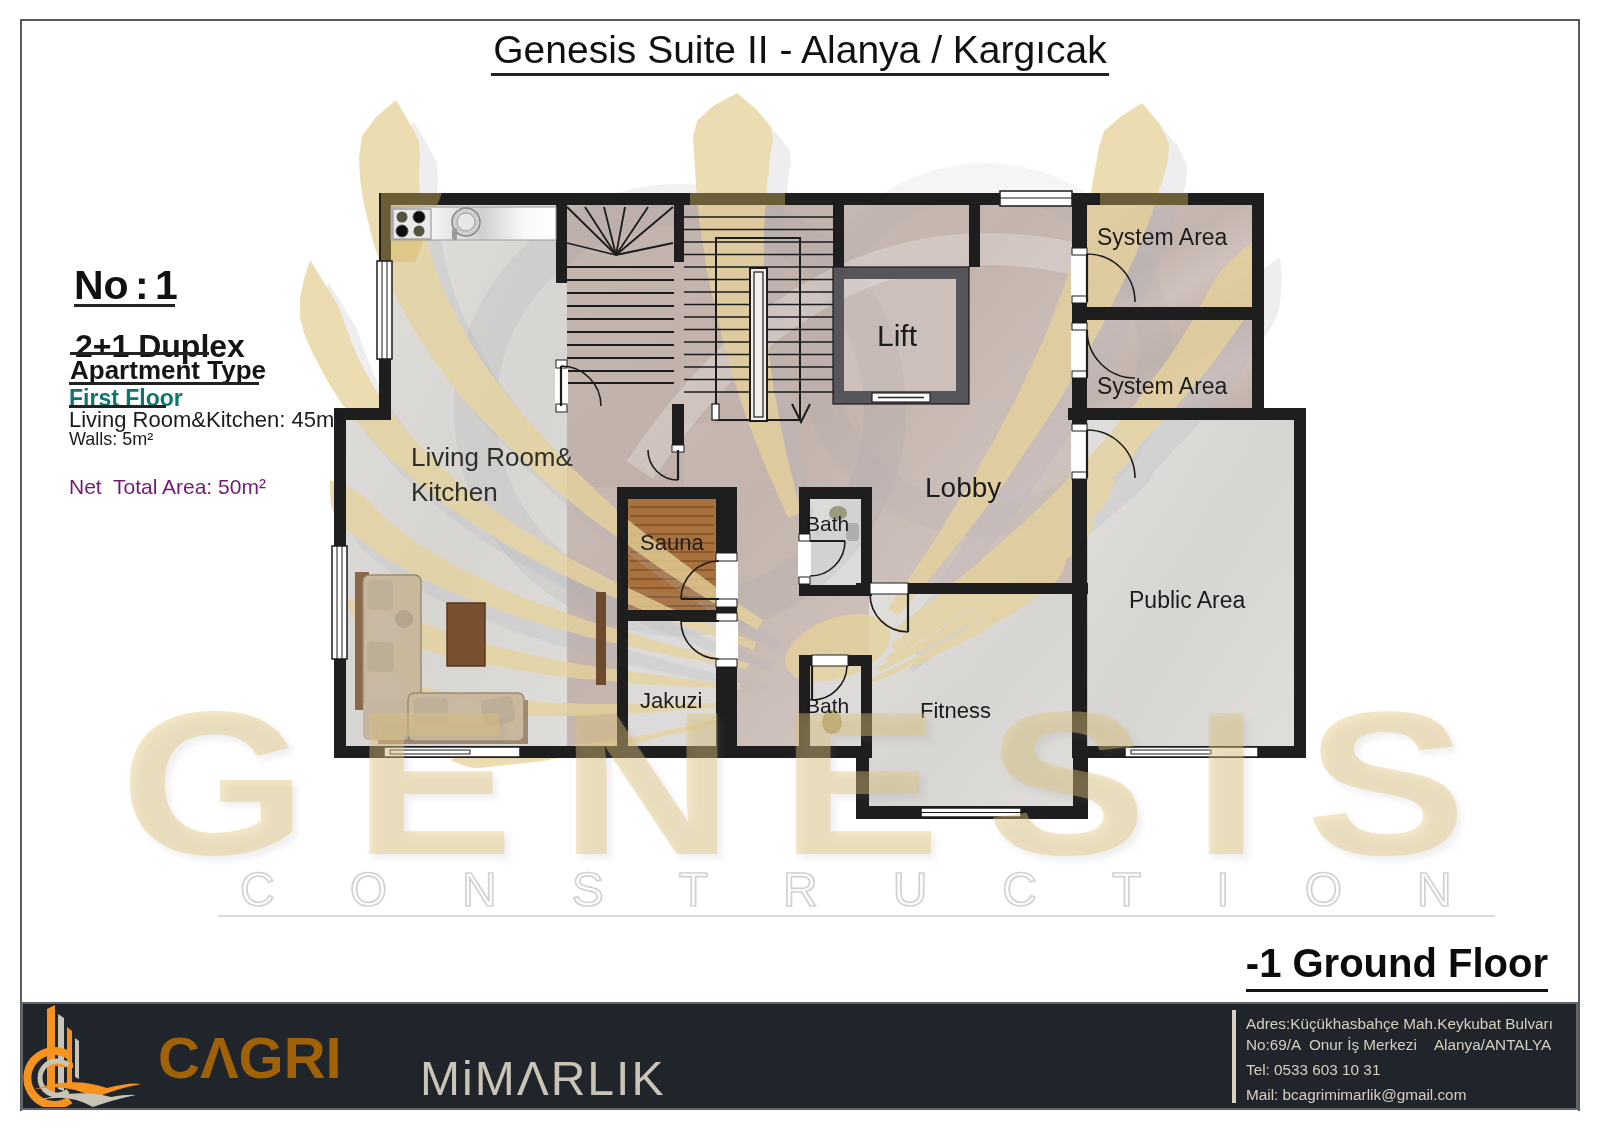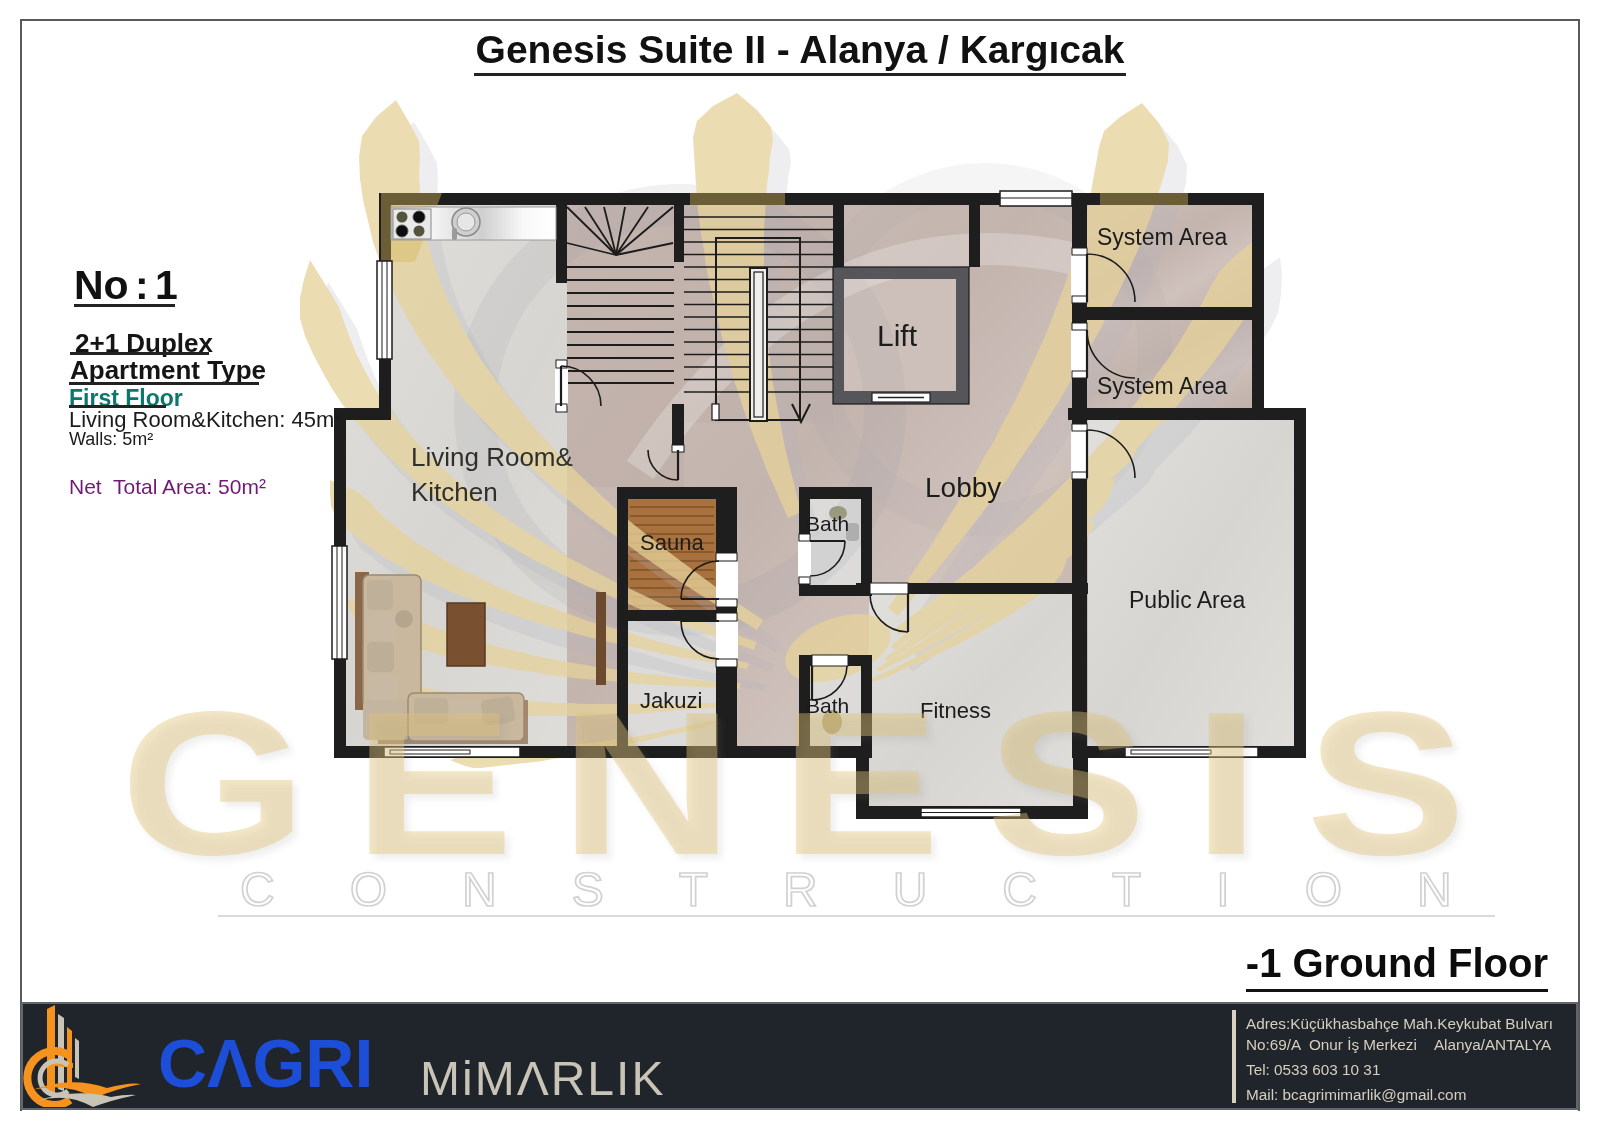--- a/index.html
+++ b/index.html
@@ -1,34 +1,34 @@
 <!DOCTYPE html>
 <html><head>
 <meta charset="utf-8">
 <style>
   html,body{margin:0;padding:0;}
   body{width:1600px;height:1131px;position:relative;background:#ffffff;overflow:hidden;
        font-family:"Liberation Sans", sans-serif;}
   .abs{position:absolute;}
   #pageborder{left:20px;top:19px;width:1556px;height:1090px;border:2px solid #5a5a5a;border-bottom:none;}
-  #title{left:0;top:28px;width:1600px;text-align:center;font-weight:bold;font-size:39px;color:#111;letter-spacing:0px;}
+  #title{left:0;top:28px;width:1600px;text-align:center;font-weight:normal;font-size:39px;color:#111;letter-spacing:0px;}
   #title .ul{display:inline-block;border-bottom:3px solid #222;padding:0 2px 1px 2px;}
   #no1{left:74px;top:262px;font-size:41px;font-weight:bold;color:#111;word-spacing:-5px;}
   #no1 .ul{display:inline-block;letter-spacing:0px;line-height:1.12;}
   #gftitle{right:52px;top:941px;font-size:40px;font-weight:bold;color:#0c0c0c;}
   #gftitle .ul{display:inline-block;border-bottom:3px solid #111;padding:0 0 3px 0;}
   
   #genesis{left:120px;top:666px;font-size:204px;font-weight:bold;letter-spacing:39px;transform:scaleX(1.18);transform-origin:0 0;
      color:rgba(224,196,120,0.42);white-space:nowrap;text-shadow:4px 5px 6px rgba(120,120,120,0.12);}
   #construction{left:240px;top:862px;font-size:48px;letter-spacing:75px;color:rgba(255,255,255,0.05);
      -webkit-text-stroke:1.7px rgba(198,198,198,0.8);white-space:nowrap;}
   #conline{left:218px;top:915px;width:1277px;height:2px;background:#d9d9d9;}
   
   #footer{left:21px;top:1002px;width:1553px;height:104px;background:#20242b;border:2px solid #63666a;}
-  #cagri{left:158px;top:1024px;font-size:68px;font-weight:bold;color:#1d4ed8;letter-spacing:0px;}
+  #cagri{left:158px;top:1024px;font-size:58px;font-weight:bold;color:#a16207;letter-spacing:0px;}
   #mimarlik{left:420px;top:1051px;font-size:48px;color:#c9c5b6;letter-spacing:2px;}
   #fsep{left:1232px;top:1010px;width:4px;height:93px;background:#d8d2c0;}
   #addr{left:1246px;top:1013px;color:#d5cfbe;font-size:15.3px;line-height:21px;letter-spacing:0px;}
   #addr .gap{height:4px;}
 </style>
 </head>
 <body>
 
 <div class="abs" id="pageborder"></div>
 
@@ -446,21 +446,21 @@
   <text x="1097" y="394" font-size="23" fill="#1c1c1c">System Area</text>
 </g>
 </svg>
 
 <div class="abs" id="title"><span class="ul">Genesis Suite II - Alanya / Kargıcak</span></div>
 
 <div class="abs" id="no1"><span class="ul">No&nbsp;:&nbsp;1</span></div>
 
 <div class="abs" style="left:74px;top:304px;width:101px;height:3px;background:#222;"></div>
 
-<div class="abs" style="left:75px;top:330px;font-size:26px;font-weight:bold;color:#151515;line-height:1.05;">2+1 Duplex</div>
+<div class="abs" style="left:75px;top:330px;font-size:32px;font-weight:bold;color:#151515;line-height:1.05;">2+1 Duplex</div>
 
 <div class="abs" style="left:70px;top:352px;width:139px;height:3px;background:#222;"></div>
 
 <div class="abs" style="left:70px;top:357px;font-size:26px;font-weight:bold;color:#151515;line-height:1.05;">Apartment Type</div>
 
 <div class="abs" style="left:69px;top:382px;width:190px;height:3px;background:#222;"></div>
 
 <div class="abs" style="left:69px;top:386px;font-size:23px;font-weight:bold;color:#0f766e;line-height:1.05;">First Floor</div>
 
 <div class="abs" style="left:69px;top:405px;width:97px;height:3px;background:#222;"></div>

